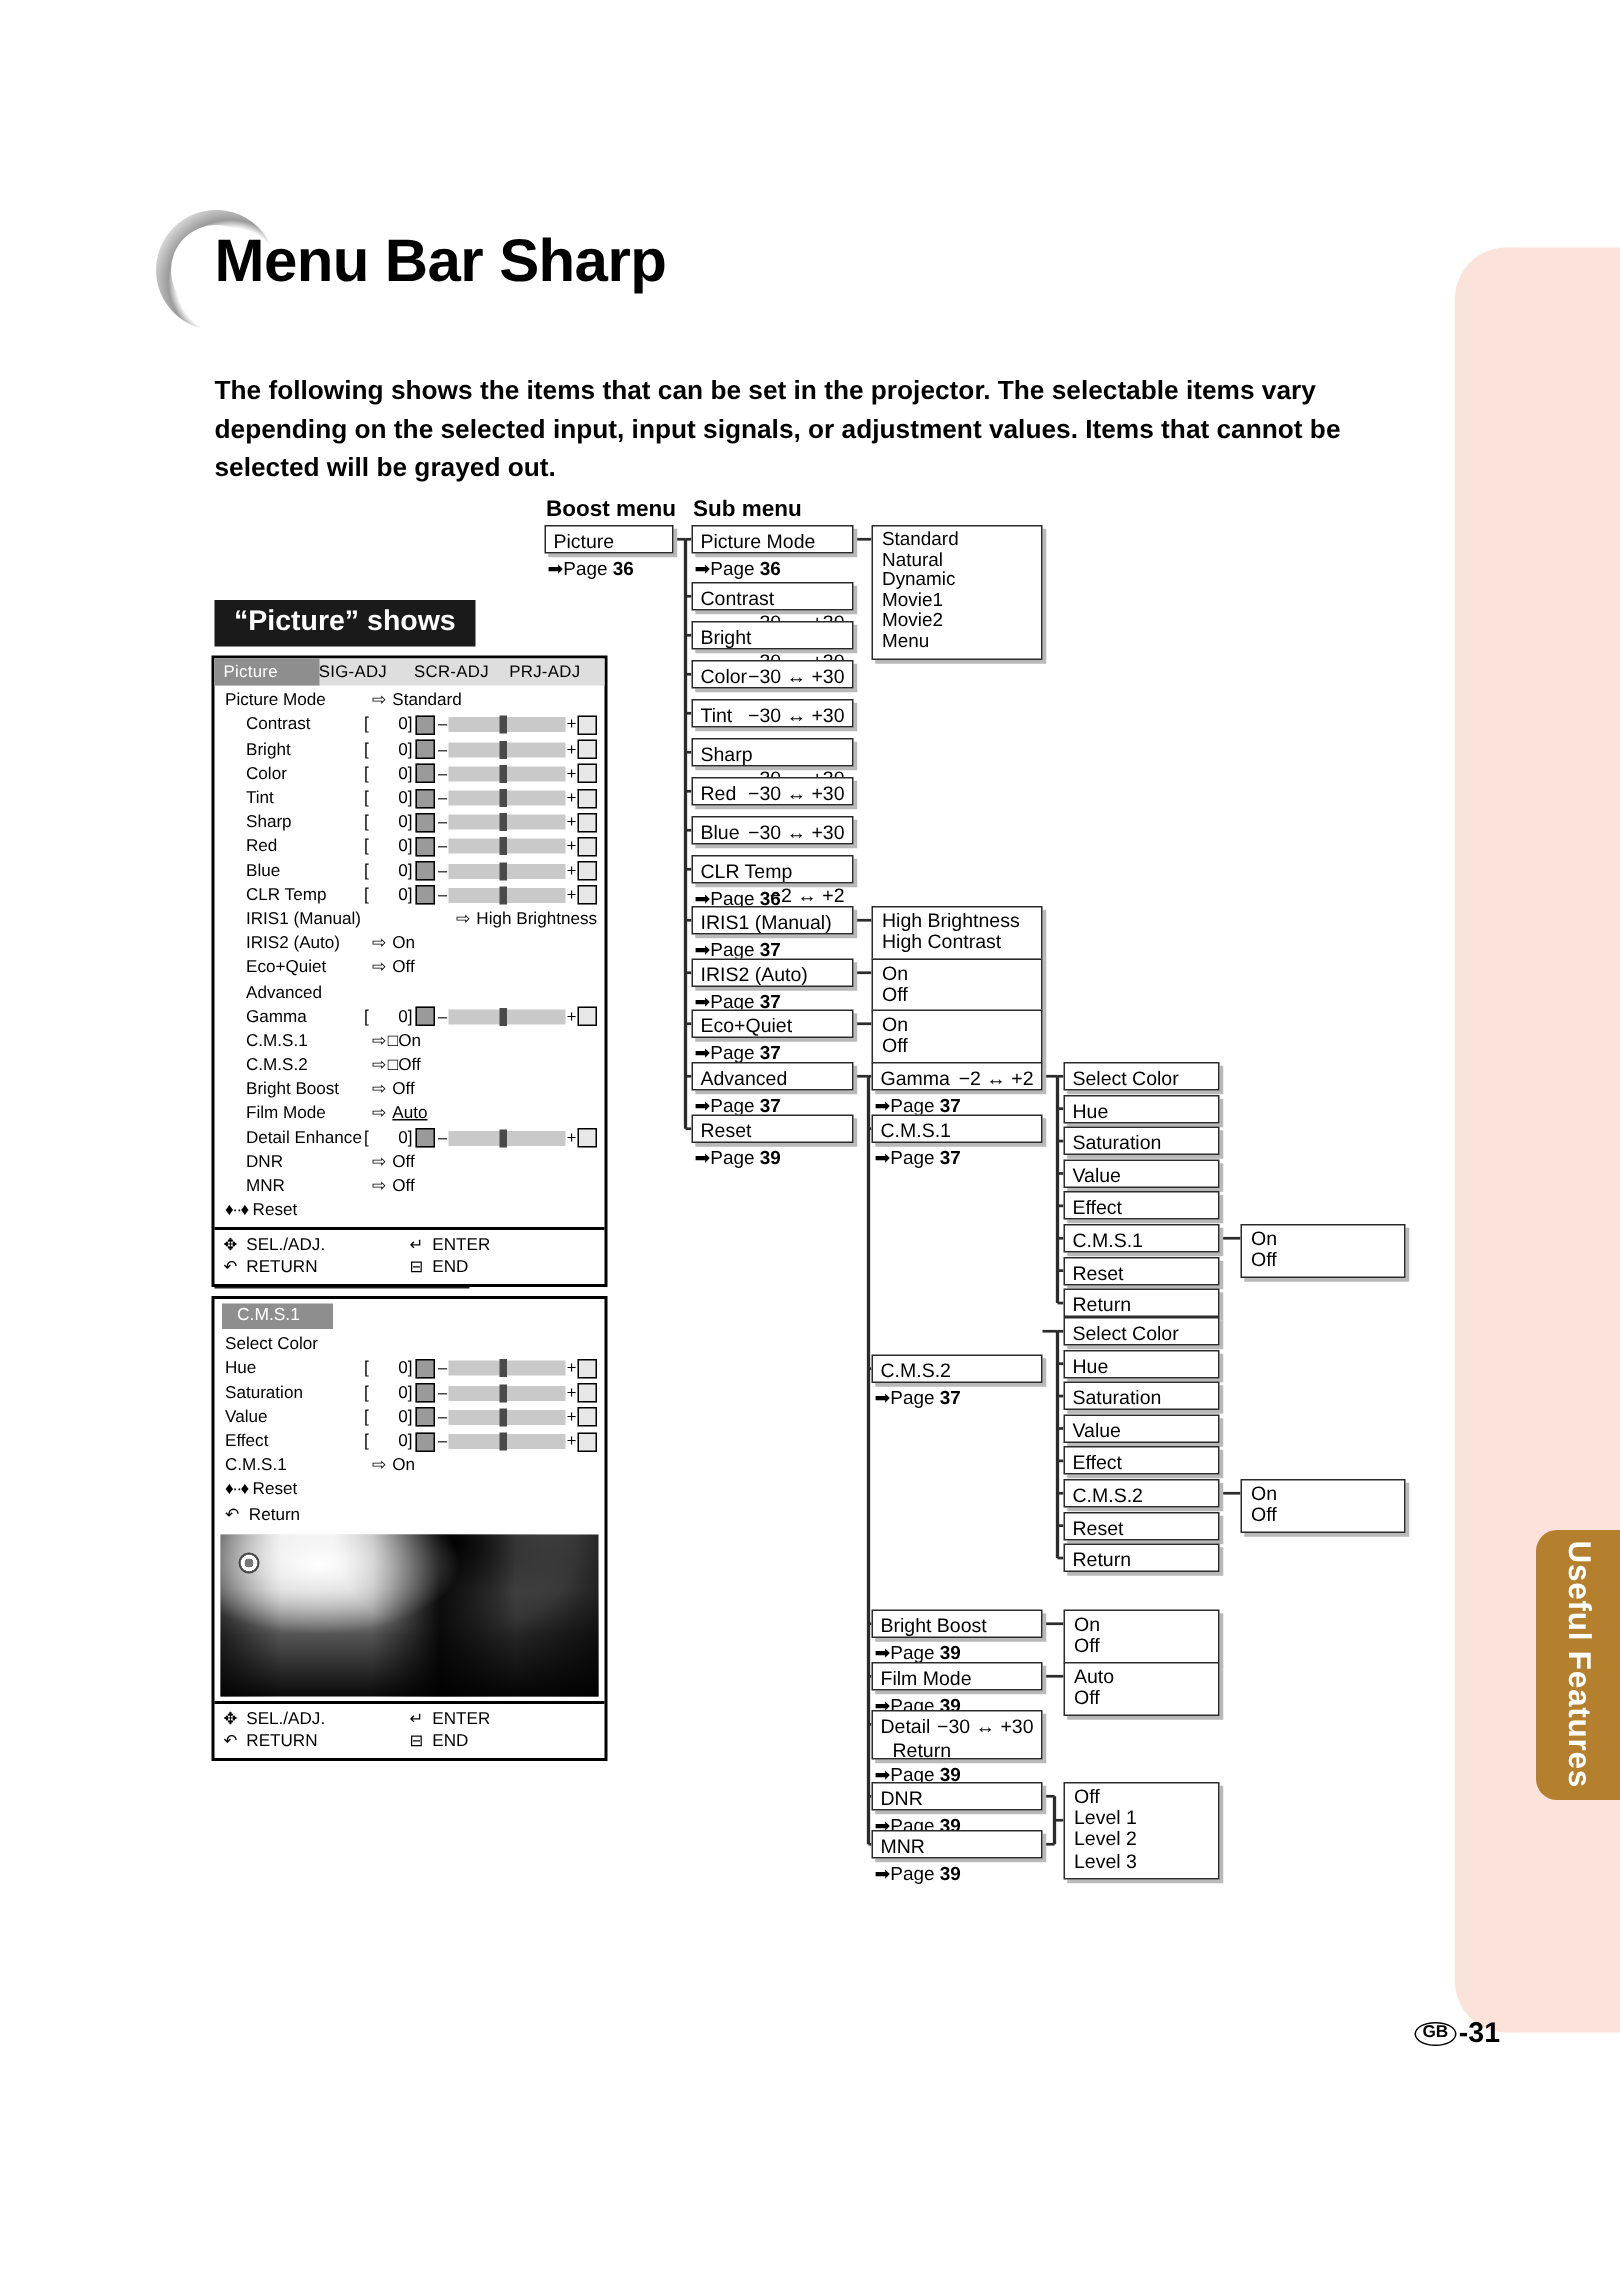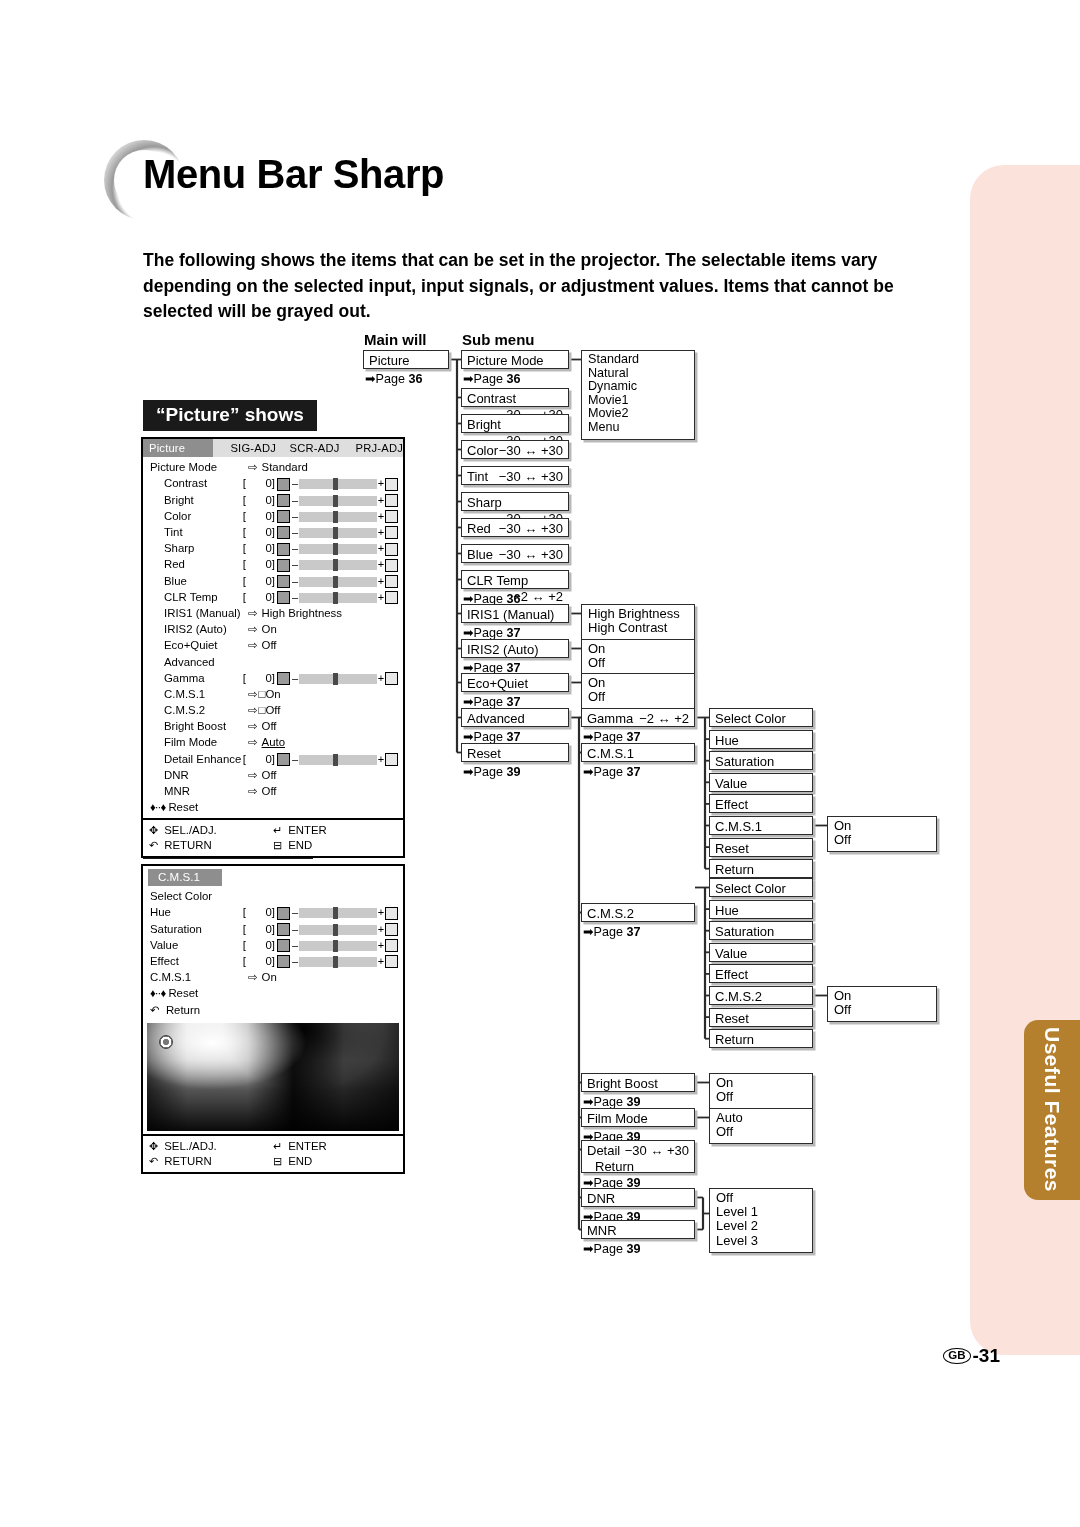--- a/index.html
+++ b/index.html
@@ -42,21 +42,21 @@
   .sec-head{
     position:absolute;background:#1a1a1a;color:#fff;font-weight:bold;font-size:19px;
     padding:4px 13px 5px 13px;
   }
   
   .osd{
     position:absolute;background:#fff;border:2px solid #000;
     font-size:11.4px;line-height:14.4px;
   }
   .osd-tabs{display:flex;background:#dedede;}
-  .osd-tab{flex:1;text-align:right;padding:2px 0 2px 0;font-size:11.2px;letter-spacing:.2px;}
+  .osd-tab{flex:1;text-align:left;padding:2px 0 2px 0;font-size:11.2px;letter-spacing:.2px;}
   .osd-tab.active{background:#8e8e8e;color:#fff;text-align:left;padding-left:6px;}
   .osd-body{padding:2px 5px 2px 5px;}
   .row{display:flex;align-items:center;height:16.2px;white-space:nowrap;}
   .lbl{font-size:11.4px;}
   .ind0{padding-left:2px;}
   .ind1{padding-left:16px;}
   .spacer{flex:1;}
   .arrowg{display:inline-block;margin-right:4px;}
   
   .brk{font-size:11.4px;}
@@ -171,21 +171,21 @@
         <span><span class="brk">[</span><span class="num">0</span><span class="brk">]</span><span class="sw" style="background:#9a9a9a;margin:0 1px 0 2px;"></span><span class="minus">–</span><span class="track"><span class="thumb"></span></span><span class="plus">+</span><span class="sw" style="background:#e8e8e8;"></span></span>
       </div>
       <div class="row">
         <span class="lbl ind1">CLR Temp</span>
         <span class="spacer"></span>
         <span><span class="brk">[</span><span class="num">0</span><span class="brk">]</span><span class="sw" style="background:#9a9a9a;margin:0 1px 0 2px;"></span><span class="minus">–</span><span class="track"><span class="thumb"></span></span><span class="plus">+</span><span class="sw" style="background:#e8e8e8;"></span></span>
       </div>
       <div class="row">
         <span class="lbl ind1">IRIS1 (Manual)</span>
         <span class="spacer"></span>
-        <span style="width: 150px; text-align: left;"><span class="arrowg">⇨</span><span>High Brightness</span></span>
+        <span style="width: 150px; text-align: right;"><span class="arrowg">⇨</span><span>High Brightness</span></span>
       </div>
       <div class="row">
         <span class="lbl ind1">IRIS2 (Auto)</span>
         <span class="spacer"></span>
         <span style="width: 150px; text-align: left;"><span class="arrowg">⇨</span><span>On</span></span>
       </div>
       <div class="row">
         <span class="lbl ind1">Eco+Quiet</span>
         <span class="spacer"></span>
         <span style="width: 150px; text-align: left;"><span class="arrowg">⇨</span><span>Off</span></span>
@@ -392,21 +392,21 @@
     <line x1="705" y1="887.5" x2="705" y2="1038.7" stroke="#2b2b2b" stroke-width="2.2"></line>
     <line x1="813" y1="995.5" x2="827" y2="995.5" stroke="#2b2b2b" stroke-width="1.8"></line>
     <line x1="695" y1="1082.5" x2="709" y2="1082.5" stroke="#2b2b2b" stroke-width="1.8"></line>
     <line x1="695" y1="1117.5" x2="709" y2="1117.5" stroke="#2b2b2b" stroke-width="1.8"></line>
     <line x1="695" y1="1197.5" x2="703" y2="1197.5" stroke="#2b2b2b" stroke-width="1.8"></line>
     <line x1="695" y1="1229.5" x2="703" y2="1229.5" stroke="#2b2b2b" stroke-width="1.8"></line>
     <line x1="703" y1="1197.5" x2="703" y2="1229.5" stroke="#2b2b2b" stroke-width="2.2"></line>
     <line x1="703" y1="1213.5" x2="709" y2="1213.5" stroke="#2b2b2b" stroke-width="1.8"></line>
   </svg>
 <div id="flow-boxes">
-    <div class="colhead" style="left: 364px; top: 331px;">Main will</div>
+    <div class="colhead" style="left: 364px; top: 331px;">Boost menu</div>
     <div class="colhead" style="left: 462px; top: 331px;">Sub menu</div>
     <div class="fbox" style="left: 363px; top: 350px; width: 86px; height: 19px;"><span>Picture</span></div>
     <div class="pageref" style="left: 365px; top: 371px;"><span>➡</span><span>Page </span><b>36</b></div>
     <div class="fbox" style="left: 461px; top: 350px; width: 108px; height: 19px;"><span>Picture Mode</span></div>
     <div class="pageref" style="left: 463px; top: 371px;"><span>➡</span><span>Page </span><b>36</b></div>
     <div class="fbox" style="left: 461px; top: 388px; width: 108px; height: 19px;"><span>Contrast</span><span class="r">−30 ↔ +30</span></div>
     <div class="fbox" style="left: 461px; top: 414px; width: 108px; height: 19px;"><span>Bright</span><span class="r">−30 ↔ +30</span></div>
     <div class="fbox" style="left: 461px; top: 440px; width: 108px; height: 19px;"><span>Color</span><span class="r">−30 ↔ +30</span></div>
     <div class="fbox" style="left: 461px; top: 466px; width: 108px; height: 19px;"><span>Tint</span><span class="r">−30 ↔ +30</span></div>
     <div class="fbox" style="left: 461px; top: 492px; width: 108px; height: 19px;"><span>Sharp</span><span class="r">−30 ↔ +30</span></div>

